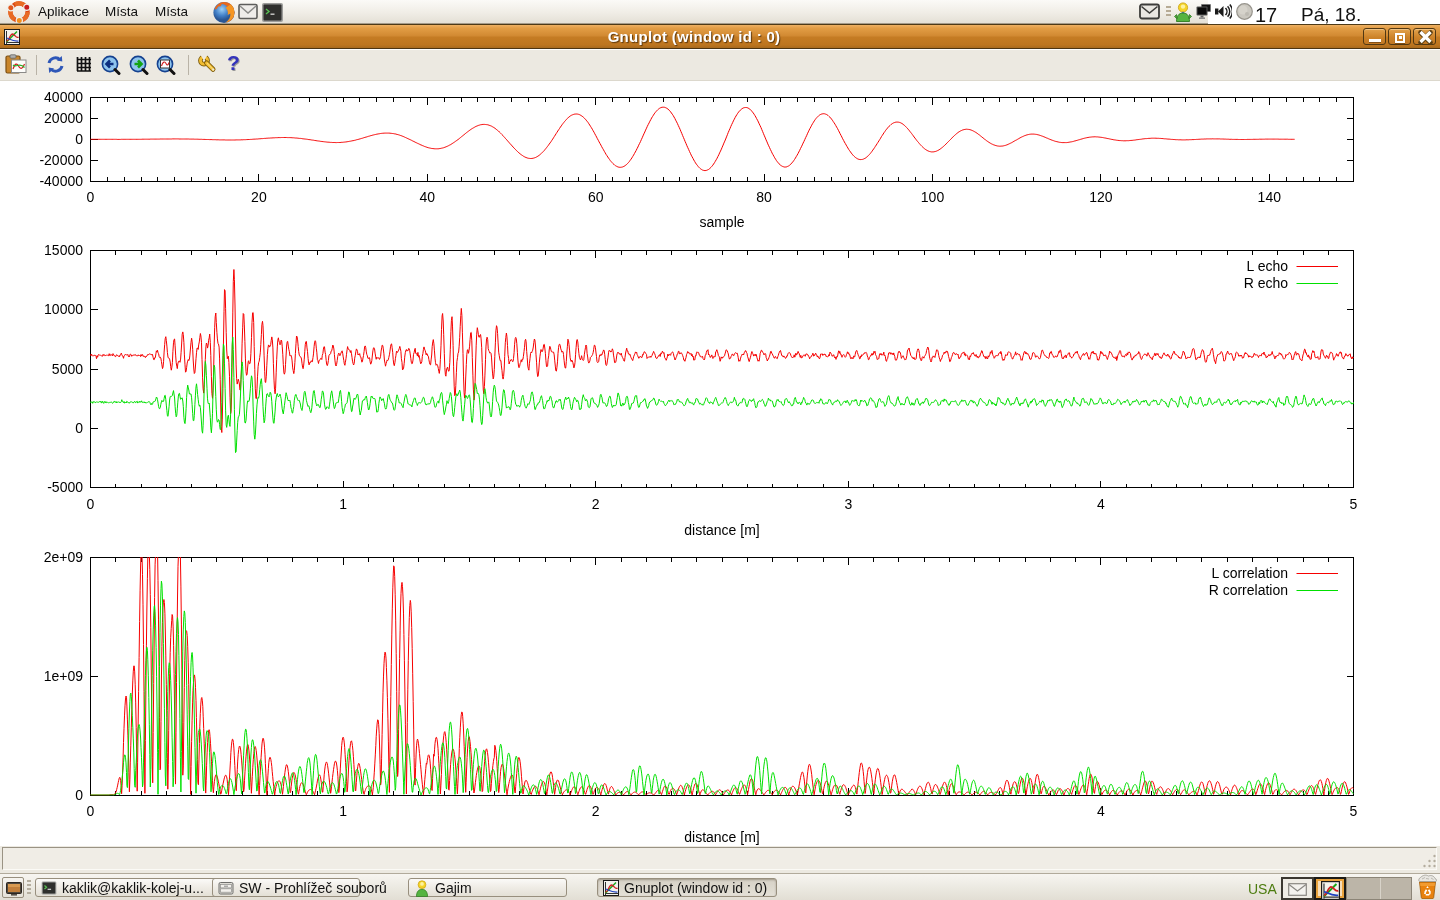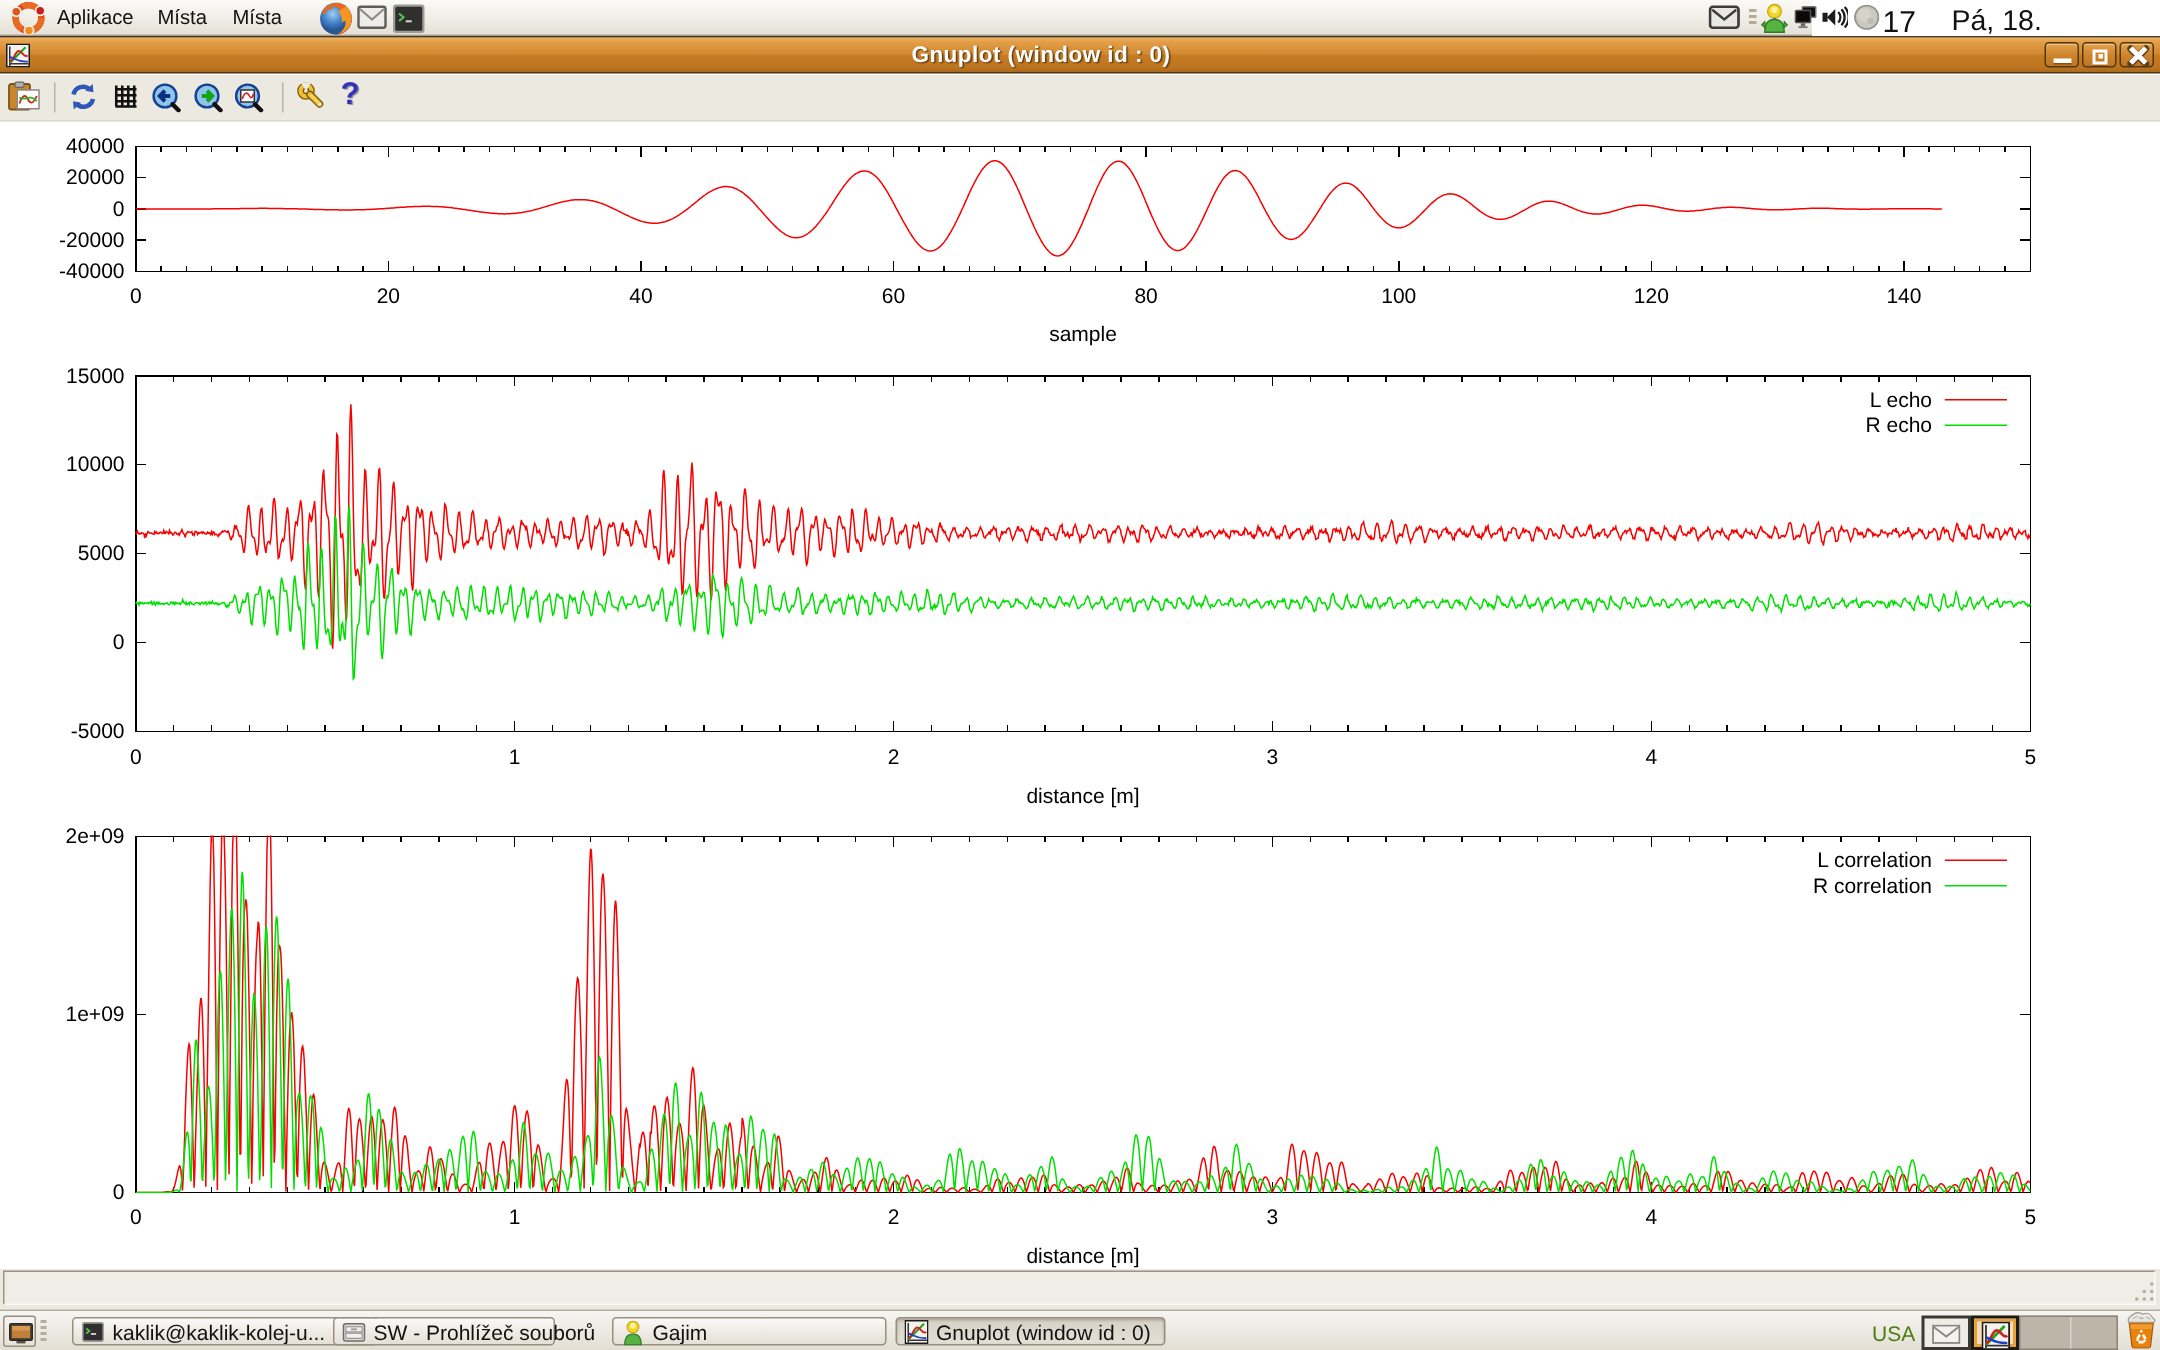--- a/index.html
+++ b/index.html
@@ -280,39 +280,39 @@
 <div class="abs" style="left:2px;top:877px;width:22px;height:21px;border:1px solid #988f7e;border-radius:2px;background:linear-gradient(#f6f4f0,#e6e2d8)">
  <svg class="abs" style="left:3px;top:2.5px" width="16" height="16" viewBox="0 0 16 16">
   <rect x="0.5" y="1.5" width="15" height="11" rx="1" fill="#50483c" stroke="#2c2620"></rect>
   <rect x="2" y="3" width="12" height="8" fill="#c27f3a"></rect>
   <rect x="2" y="3" width="12" height="3" fill="#d99a50"></rect>
   <rect x="5" y="13" width="6" height="1.6" fill="#555048"></rect>
  </svg>
 </div>
 <div class="abs" style="left:27px;top:880px;width:4px;height:15px;background:repeating-linear-gradient(#b5ae9f 0 2px,transparent 2px 4px)"></div>
 
-<div class="taskbtn abs" style="left:48px;width:204px">
+<div class="taskbtn abs" style="left:35px;width:204px">
  <svg class="ticon" width="16" height="16" viewBox="0 0 23 21">
       <rect x="1" y="1" width="21" height="19" rx="2" fill="#9b9b99"></rect>
       <rect x="2.5" y="2.5" width="18" height="16" rx="1" fill="#2f2f2d"></rect>
       <path d="M5 7l3 2.5L5 12" fill="none" stroke="#58c052" stroke-width="1.8"></path>
       <rect x="9.5" y="11.5" width="5" height="1.8" fill="#cfcfcd"></rect>
     </svg>
  <div class="lbl" style="width:152px">kaklik@kaklik-kolej-u...</div>
 </div>
-<div class="taskbtn abs" style="left:222px;width:148px">
+<div class="taskbtn abs" style="left:212px;width:148px">
  <svg class="ticon" width="16" height="16" viewBox="0 0 16 16">
   <rect x="1" y="2.5" width="14" height="11.5" rx="1.5" fill="#dedcd6" stroke="#6e6e6c"></rect>
   <rect x="2.6" y="4.5" width="10.8" height="3.4" fill="#f2f0ec" stroke="#8c8c8a" stroke-width=".7"></rect>
   <rect x="2.6" y="8.8" width="10.8" height="3.4" fill="#f2f0ec" stroke="#8c8c8a" stroke-width=".7"></rect>
   <rect x="6" y="5.6" width="4" height="1.2" fill="#9a9a98"></rect>
  </svg>
  <div class="lbl">SW - Prohlížeč souborů</div>
 </div>
-<div class="taskbtn abs" style="left:408px;width:183px">
+<div class="taskbtn abs" style="left:408px;width:159px">
  <svg class="ticon" width="16" height="17" viewBox="0 0 18 20">
       <circle cx="9" cy="5.5" r="4.6" fill="#f5d428" stroke="#c89f10" stroke-width=".8"></circle>
       <circle cx="9" cy="4.6" r="2.2" fill="#fdf2a0"></circle>
       <path d="M2.5 19.5 c0-5 2-8.5 6.5-8.5 s6.5 3.5 6.5 8.5z" fill="#55b441" stroke="#2f7a22" stroke-width=".9"></path>
     </svg>
  <div class="lbl">Gajim</div>
 </div>
 <div class="taskbtn active abs" style="left:597px;width:180px">
  <svg class="ticon" width="16" height="16" viewBox="0 0 16 16">
       <rect x="0.5" y="0.5" width="15" height="15" fill="#f4f2ee" stroke="#1a1a1a"></rect>

